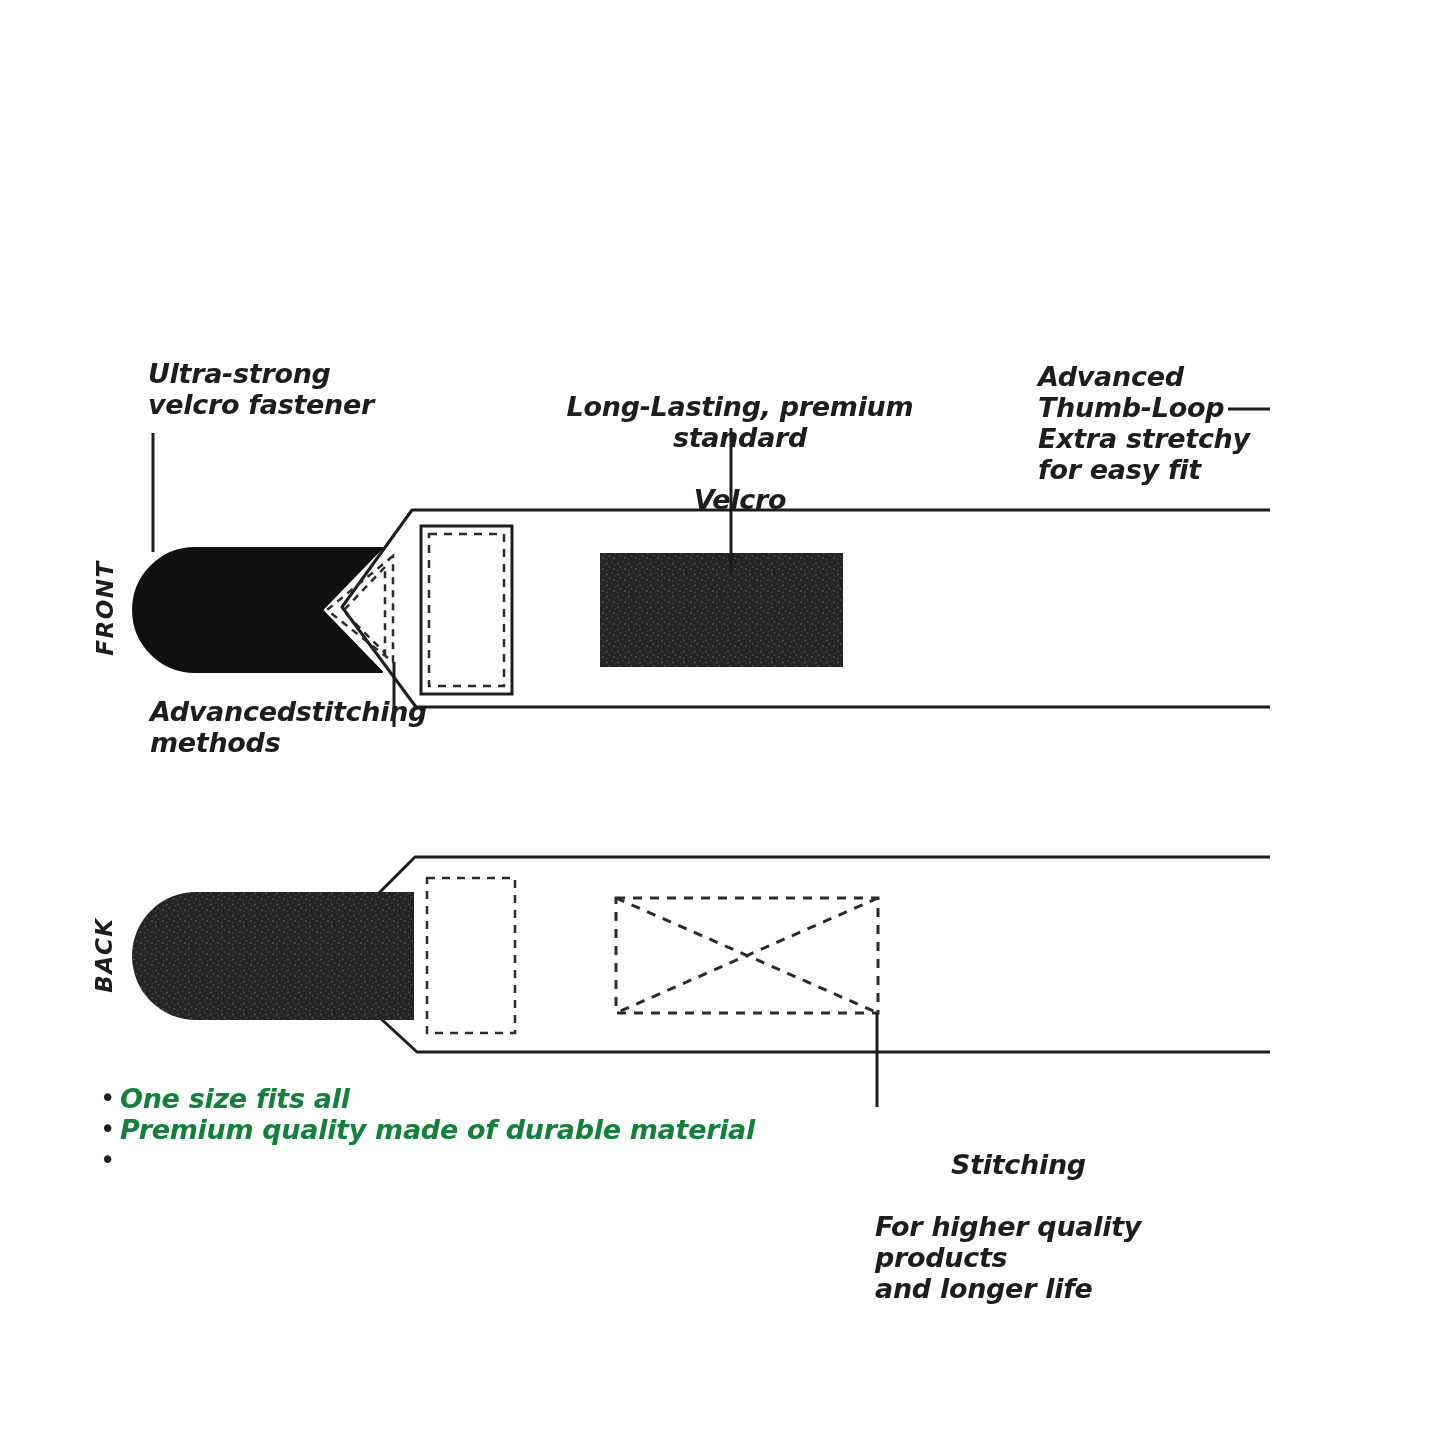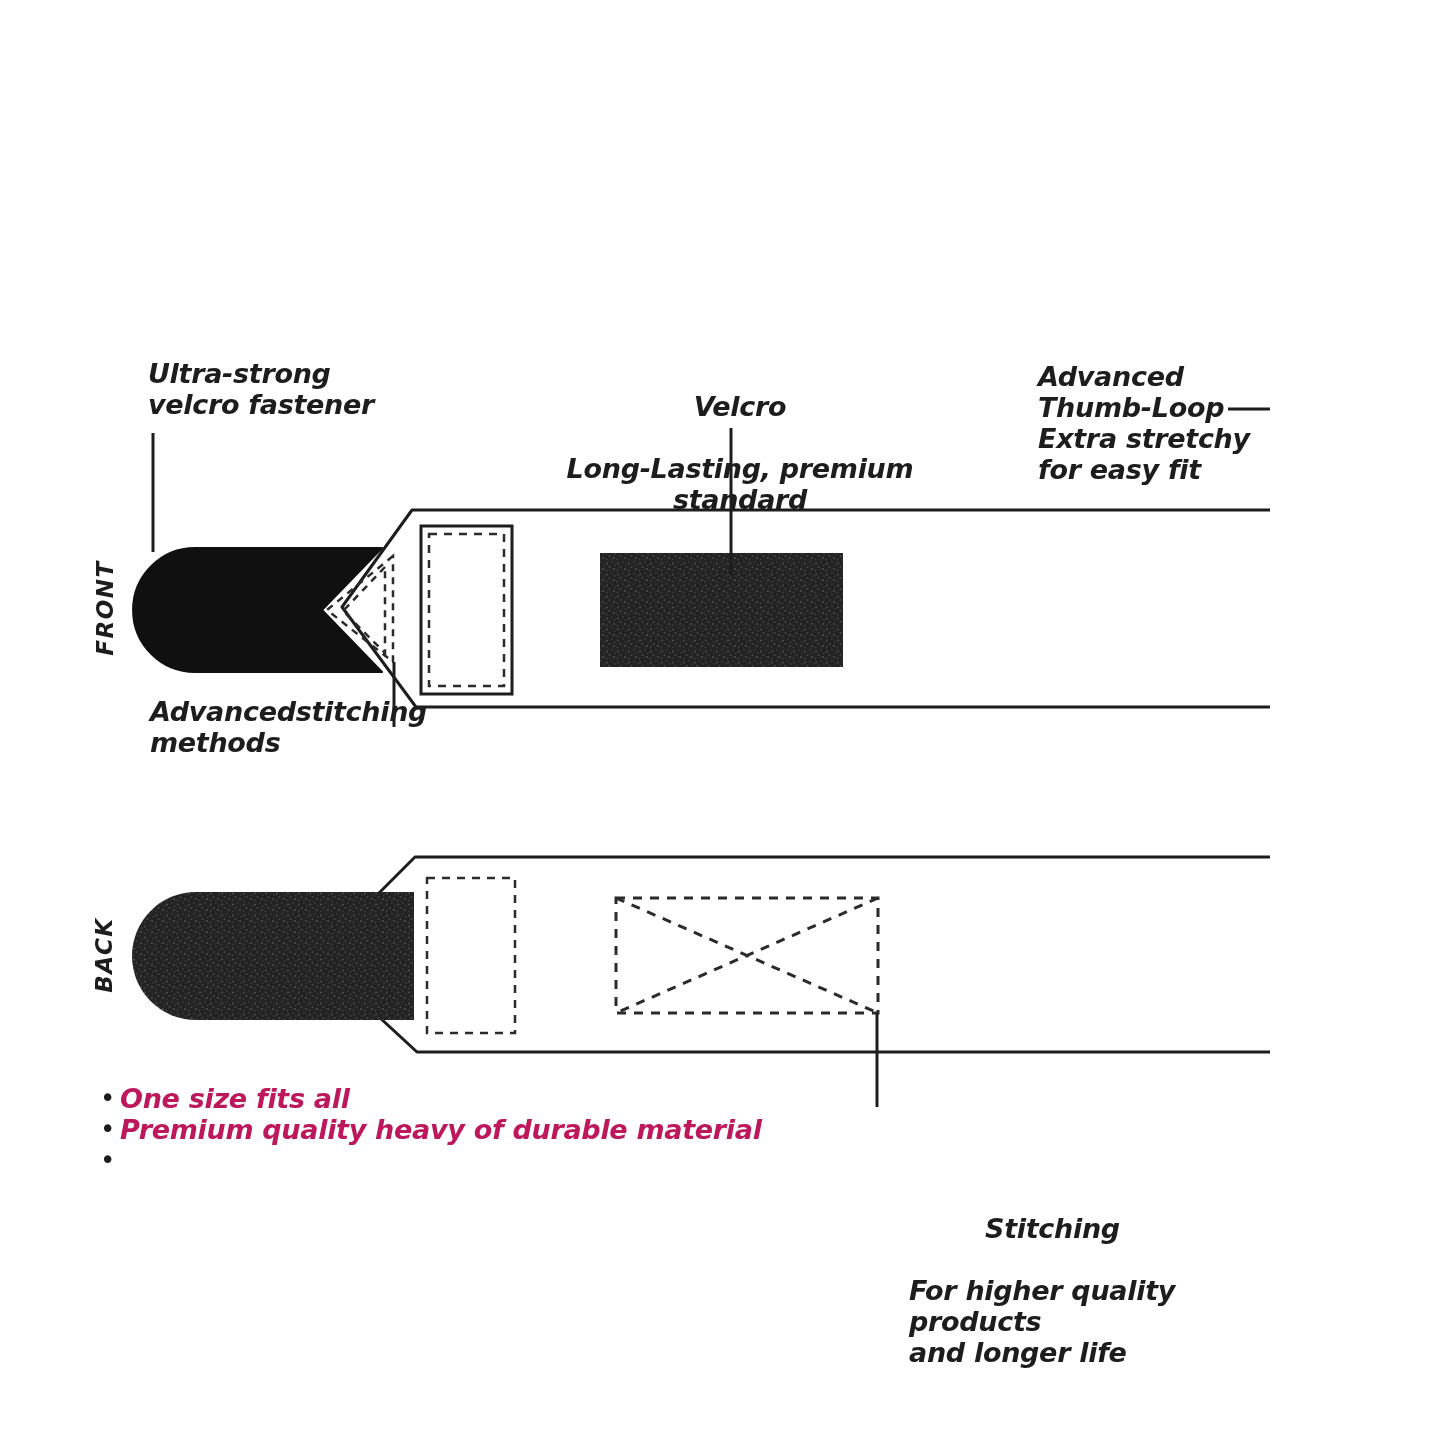--- a/index.html
+++ b/index.html
@@ -27,21 +27,21 @@
   }
   .stitch-title{display:block;padding-left:76px;}
   .bullets{position:absolute;left:100px;top:1083px;}
   .bullet-row{display:flex;align-items:flex-start;}
   .bullet-dot{
     font-style:normal;font-size:26px;line-height:31px;
     color:#1d1d1d;width:20px;flex:0 0 20px;
   }
   .bullet-text{
     font-style:italic;font-weight:600;font-size:27px;line-height:31px;
-    letter-spacing:-0.3px;color:#be185d;white-space:pre-line;
+    letter-spacing:-0.3px;color:#15803d;white-space:pre-line;
   }
 </style>
 </head>
 <body>
 
 <div class="stage">
 
   <svg width="1445" height="1445" viewBox="0 0 1445 1445">
     <defs>
       <pattern id="velcroTex" width="11" height="11" patternUnits="userSpaceOnUse">
@@ -103,22 +103,22 @@
       <line x1="878" y1="898" x2="616" y2="1013" stroke="#2b2b2b" stroke-width="3" stroke-dasharray="9 8"></line>
 
       <line x1="877" y1="1013" x2="877" y2="1107" stroke="#1d1d1d" stroke-width="3"></line>
     </g>
   </svg>
 
   <div class="lbl" style="left:148px;top:358px;">Ultra-strong
 velcro fastener</div>
 
   <div class="lbl center" style="left:500px;top:360px;width:480px;">
+    <span style="display:block;">Long-Lasting, premium standard</span>
     <span style="display:block;">Velcro</span>
-    <span style="display:block;">Long-Lasting, premium standard</span>
   </div>
 
   <div class="lbl" style="left:1038px;top:361px;">Advanced
 Thumb-Loop
 Extra stretchy
 for easy fit</div>
 
   <div class="side-lbl" style="left:105px;top:608px;">FRONT</div>
 
   <div class="lbl" style="left:150px;top:696px;">Advancedstitching
@@ -126,26 +126,26 @@
 
   <div class="side-lbl" style="left:104px;top:955px;">BACK</div>
 
   <div class="bullets">
     <div class="bullet-row">
       <span class="bullet-dot">•</span>
       <span class="bullet-text">One size fits all</span>
     </div>
     <div class="bullet-row">
       <span class="bullet-dot">•</span>
-      <span class="bullet-text">Premium quality heavy of durable material</span>
+      <span class="bullet-text">Premium quality made of durable material</span>
     </div>
     <div class="bullet-row">
       <span class="bullet-dot">•</span>
     </div>
   </div>
 
-  <div class="lbl" style="left:875px;top:1182px;margin-left:34px;">
+  <div class="lbl" style="left:875px;top:1118px;">
     <span class="stitch-title">Stitching</span>
     <span style="display:block;">For higher quality products
 and longer life</span>
   </div>
 
 </div>
 
 </body></html>

